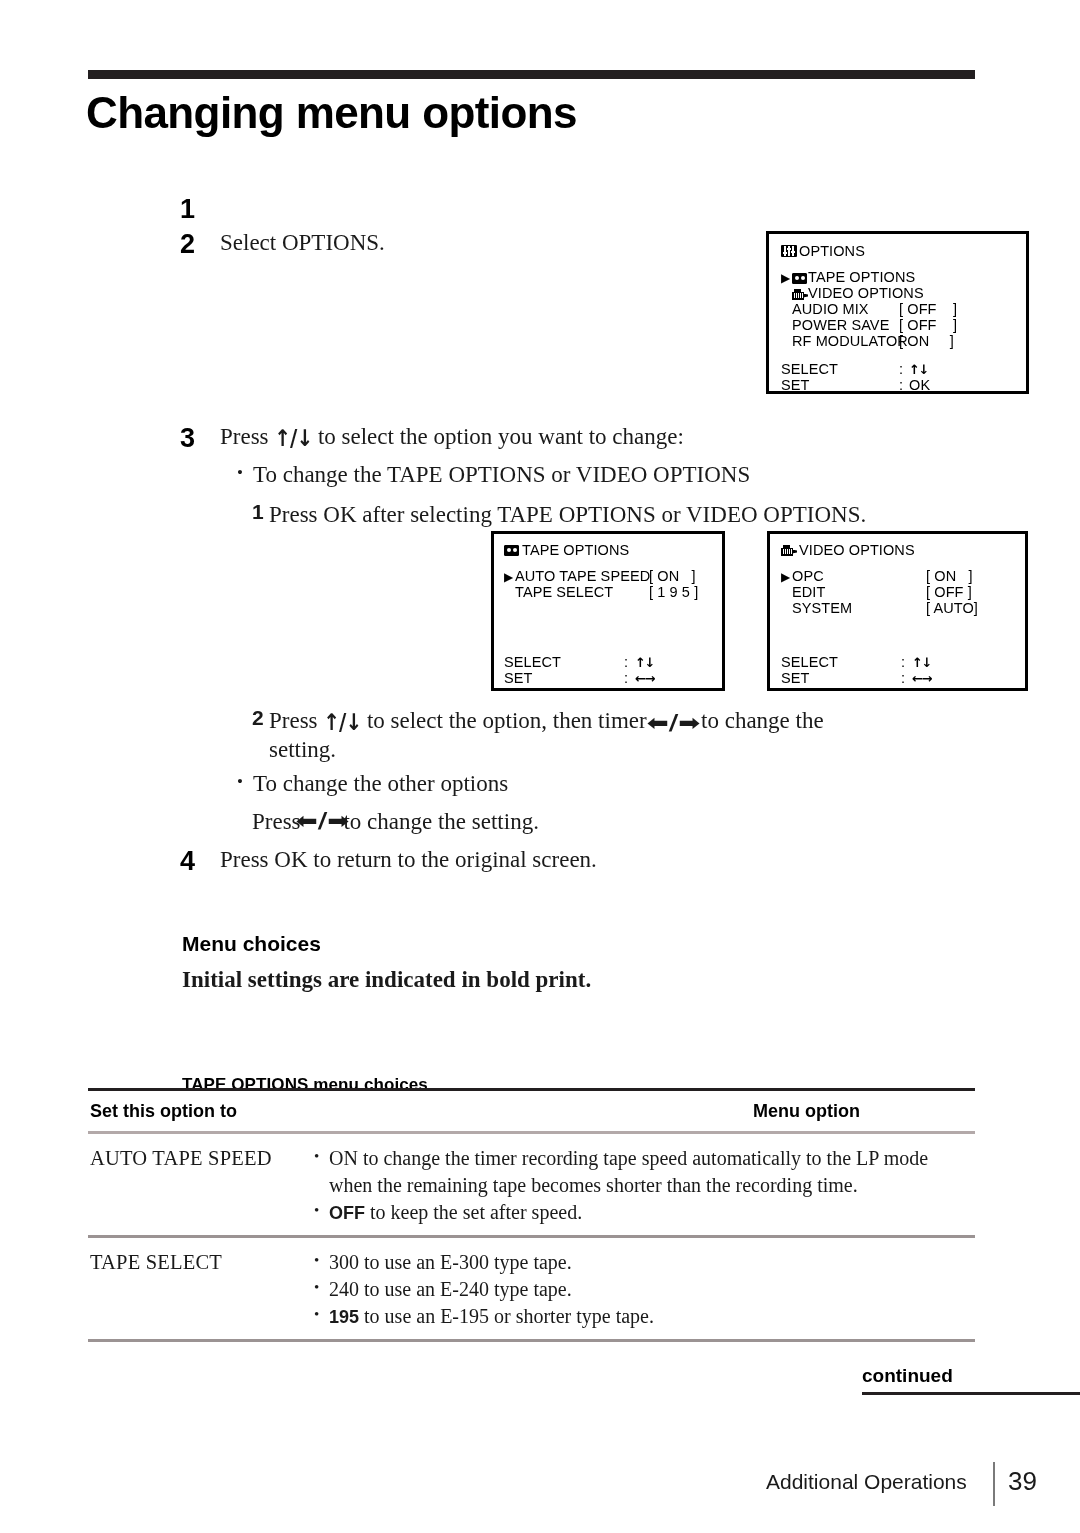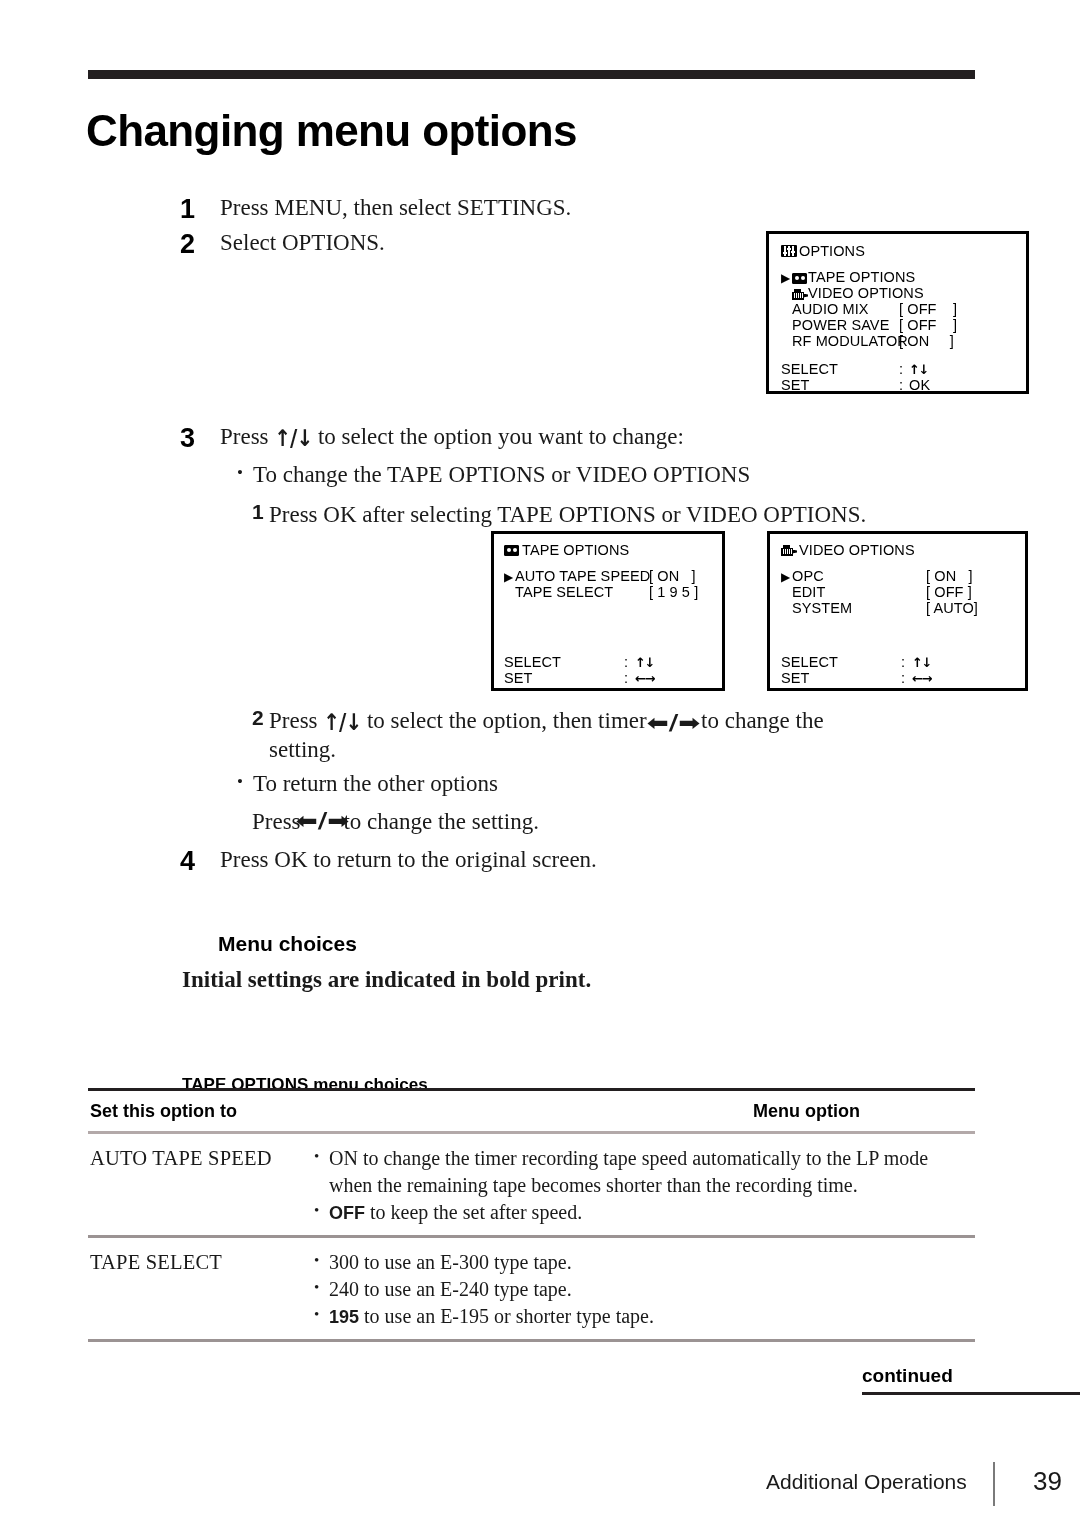--- a/index.html
+++ b/index.html
@@ -26,21 +26,20 @@
 
   .page-title {
     position: absolute;
     left: 86px;
     top: 88px;
     font-family: "Liberation Sans", sans-serif;
     font-weight: bold;
     font-size: 44px;
     letter-spacing: -0.6px;
     color: #000;
-    margin-top: 18px;
   }
 
   
   .step {
     position: absolute;
     display: flex;
     align-items: flex-start;
   }
   .step-num {
     font-family: "Liberation Sans", sans-serif;
@@ -215,21 +214,20 @@
     transform: translateY(0px);
   }
 
   
   .sec-head {
     position: absolute;
     font-family: "Liberation Sans", sans-serif;
     font-weight: bold;
     font-size: 21px;
     color: #000;
-    margin-left: 36px;
   }
   .sec-sub {
     position: absolute;
     font-family: "Liberation Serif", serif;
     font-size: 23px;
     color: #1a1a1a;
     font-weight: bold;
   }
   .tbl-caption {
     position: absolute;
@@ -307,21 +305,20 @@
   }
 </style>
 </head>
 <body>
 
 <div class="top-rule"></div>
 <div class="page-title">Changing menu options</div>
 
 <div class="step" style="left:180px; top:193px;">
   <div class="step-num">1</div>
-  <div class="step-body">Press MENU, then select SETTINGS.</div>
 </div>
 
 <div class="step" style="left:180px; top:228px;">
   <div class="step-num">2</div>
   <div class="step-body">Select OPTIONS.</div>
 </div>
 
 <div class="osd" style="left:738px; top:231px; width:263px; height:163px;">
   <div class="osd-title" style="position:absolute; left:12px; top:9px;">
     <span class="icon-slider">
@@ -479,21 +476,21 @@
   </div>
 </div>
 
 <div class="subnum" style="left:252px; top:706px; width:700px;">
   <span class="n">2</span>
   <span class="t"><span>Press </span><span class="arr">↑/↓</span><span> to select the option, then timer </span><span class="arr-lr">⬅/➡</span><span> to change the</span><br><span>setting.</span></span>
 </div>
 
 <div class="sub-bullet" style="left:237px; top:771px; width:700px;">
   <span class="dot">•</span>
-  <span>To return the other options</span>
+  <span>To change the other options</span>
 </div>
 
 <div class="sub-bullet" style="left:252px; top:809px; width:700px;">
   <span>Press </span>
     <span class="arr-lr">⬅/➡</span>
     <span> to change the setting.</span>
 </div>
 
 <div class="step" style="left:180px; top:845px;">
   <div class="step-num">4</div>
@@ -545,13 +542,13 @@
     </div>
   </div>
   <div class="rule-light2"></div>
 </div>
 
 <div class="continued" style="left:862px; top:1365px;">continued</div>
 <div class="cont-rule" style="left:862px; top:1392px; width:218px;"></div>
 
 <div class="footer-text" style="left:766px; top:1470px;">Additional Operations</div>
 <div class="footer-div" style="left:993px; top:1462px; height:44px;"></div>
-<div class="footer-page" style="left:1008px; top:1466px;margin-left:25px;">39</div>
+<div class="footer-page" style="left:1008px; top:1466px;">39</div>
 
 </body></html>

